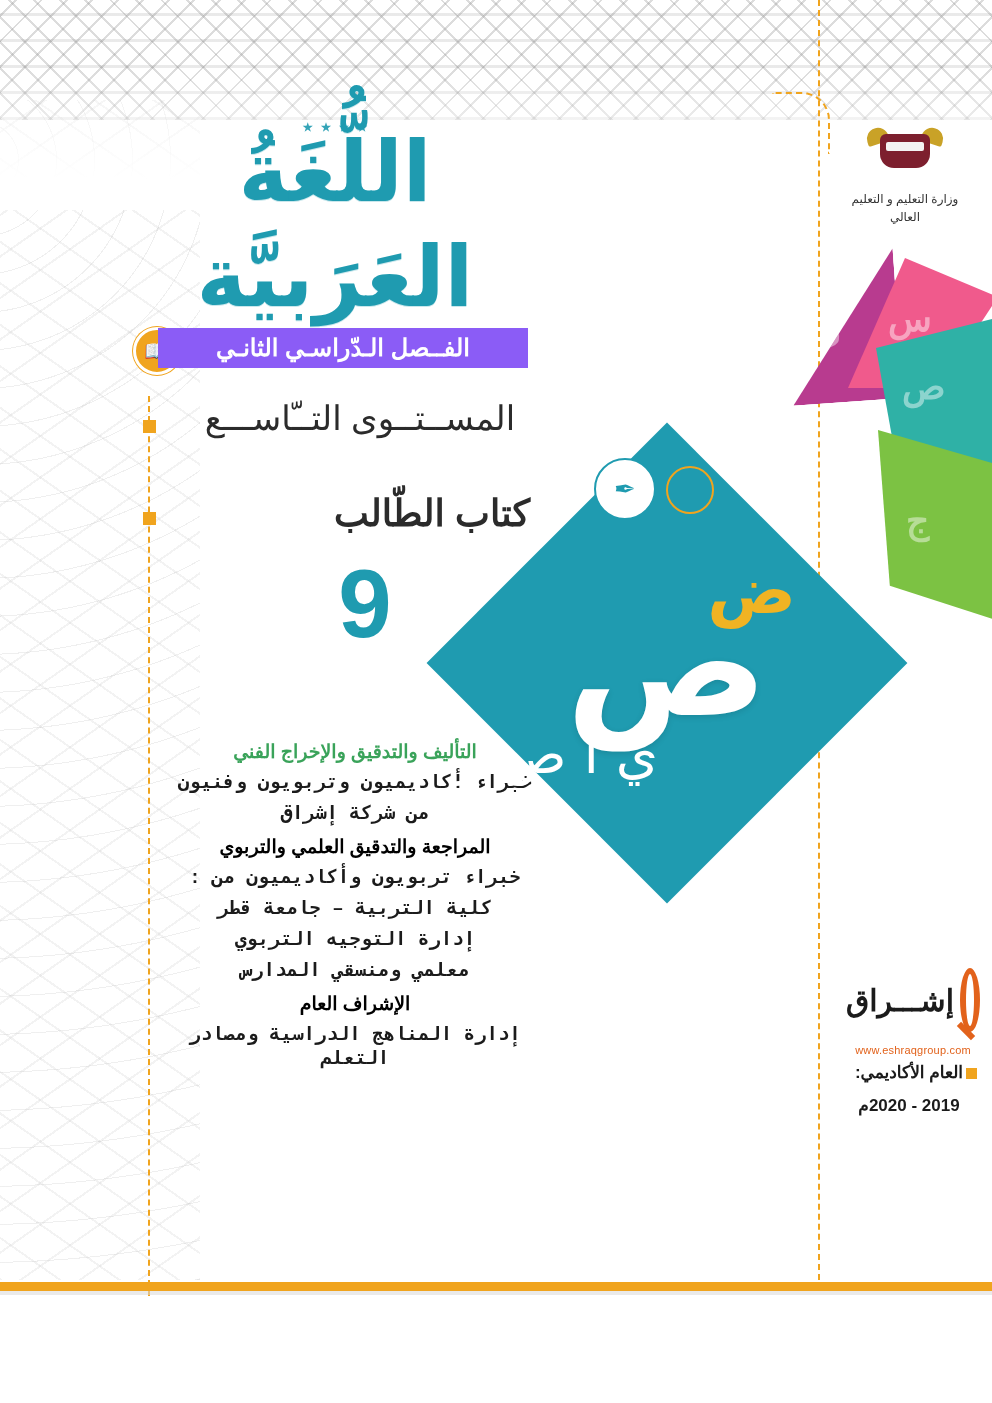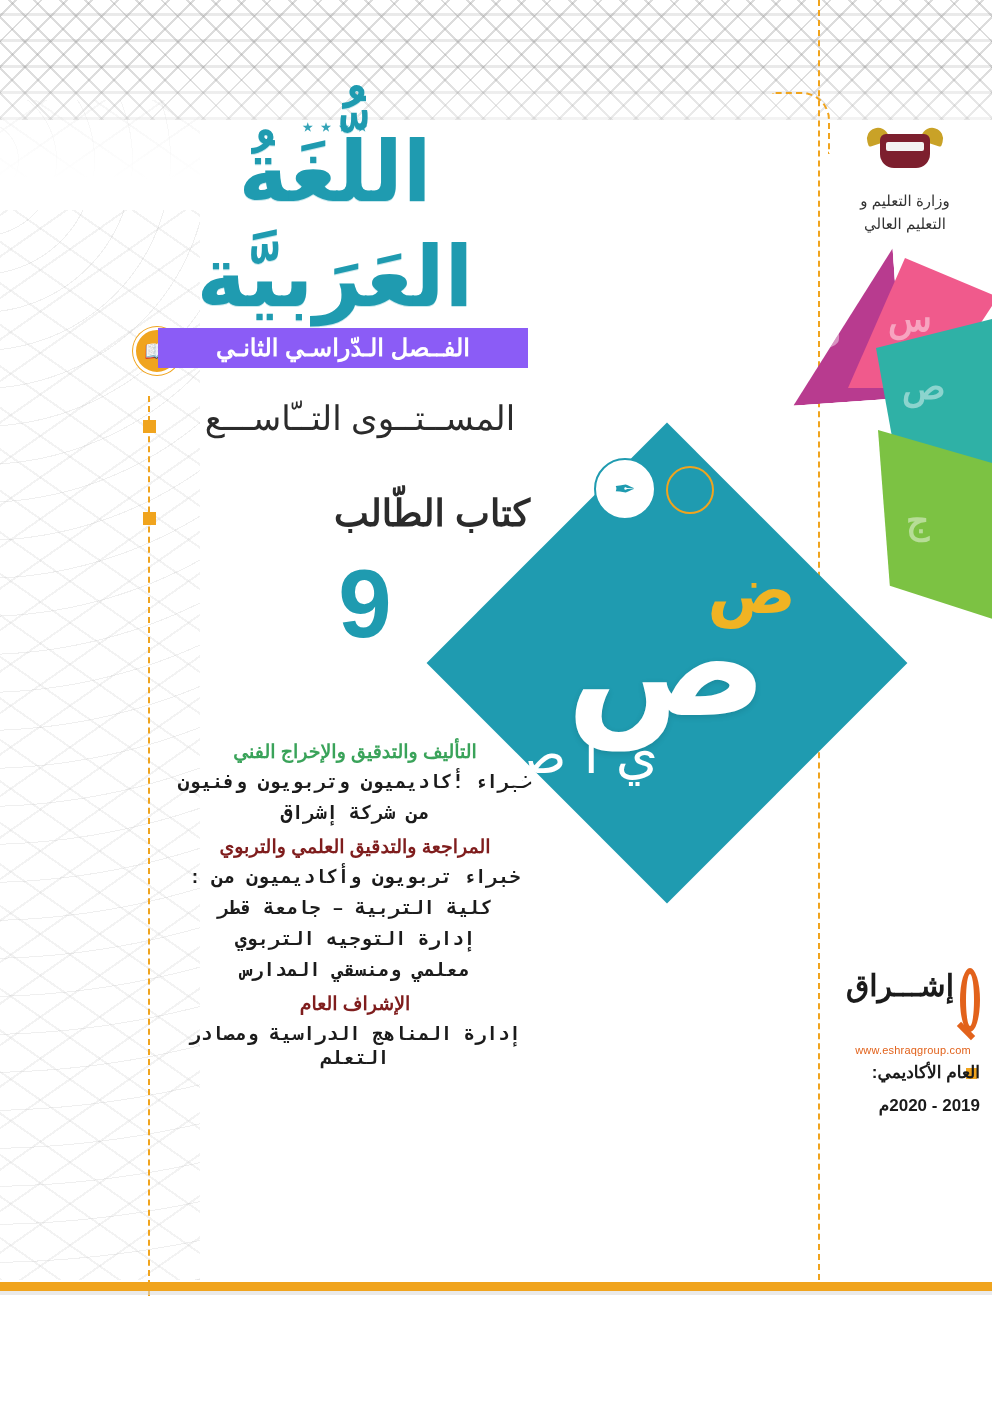--- a/index.html
+++ b/index.html
@@ -188,21 +188,21 @@
     width: 370px;
     text-align: center;
     direction: rtl;
   }
   .credits .head {
     color: #3aa35a;
     font-size: 19px;
     font-weight: bold;
     margin: 10px 0 6px;
   }
-  .credits .head.teal { color: #7f1d1d; }
+  .credits .head.teal { color: #000000; }
   .credits .line {
     color: #1b1b1b;
     font-size: 19px;
     font-weight: bold;
     margin: 7px 0;
     font-family: Liberation Mono, monospace;
   }
 
   
   .ministry {
@@ -234,21 +234,21 @@
   .ministry-wing-l, .ministry-wing-r {
     position: absolute;
     top: 2px;
     width: 22px; height: 16px;
     background: #c9a227;
     border-radius: 12px 12px 2px 2px;
   }
   .ministry-wing-l { left: -6px; transform: rotate(-18deg); }
   .ministry-wing-r { right: -6px; transform: rotate(18deg); }
   .ministry-name {
-    font-size: 15px;
+    font-size: 12px;
     color: #333;
     letter-spacing: .3px;
     line-height: 1.5;
   }
 
   
   .fan {
     position: absolute;
     overflow: hidden;
   }
@@ -348,20 +348,21 @@
 
   
   .eshraq {
     position: absolute;
     top: 968px; left: 846px;
     width: 134px;
     text-align: center;
   }
   .eshraq-row {
     display: flex;
+    align-items: center;
     justify-content: center;
     gap: 6px;
     direction: rtl;
   }
   .eshraq-mark {
     width: 52px; height: 52px;
     border: 6px solid #e2621b;
     border-radius: 50%;
     position: relative;
   }
@@ -384,21 +385,21 @@
     font-size: 11px;
     color: #e2621b;
     letter-spacing: .2px;
   }
 
   
   .year-block {
     position: absolute;
     top: 1062px; left: 838px;
     width: 142px;
-    text-align: right;
+    text-align: center;
     direction: rtl;
   }
   .year-label {
     font-size: 17px;
     color: #1b1b1b;
     font-weight: bold;
   }
   .year-value {
     margin-top: 12px;
     font-size: 17px;

